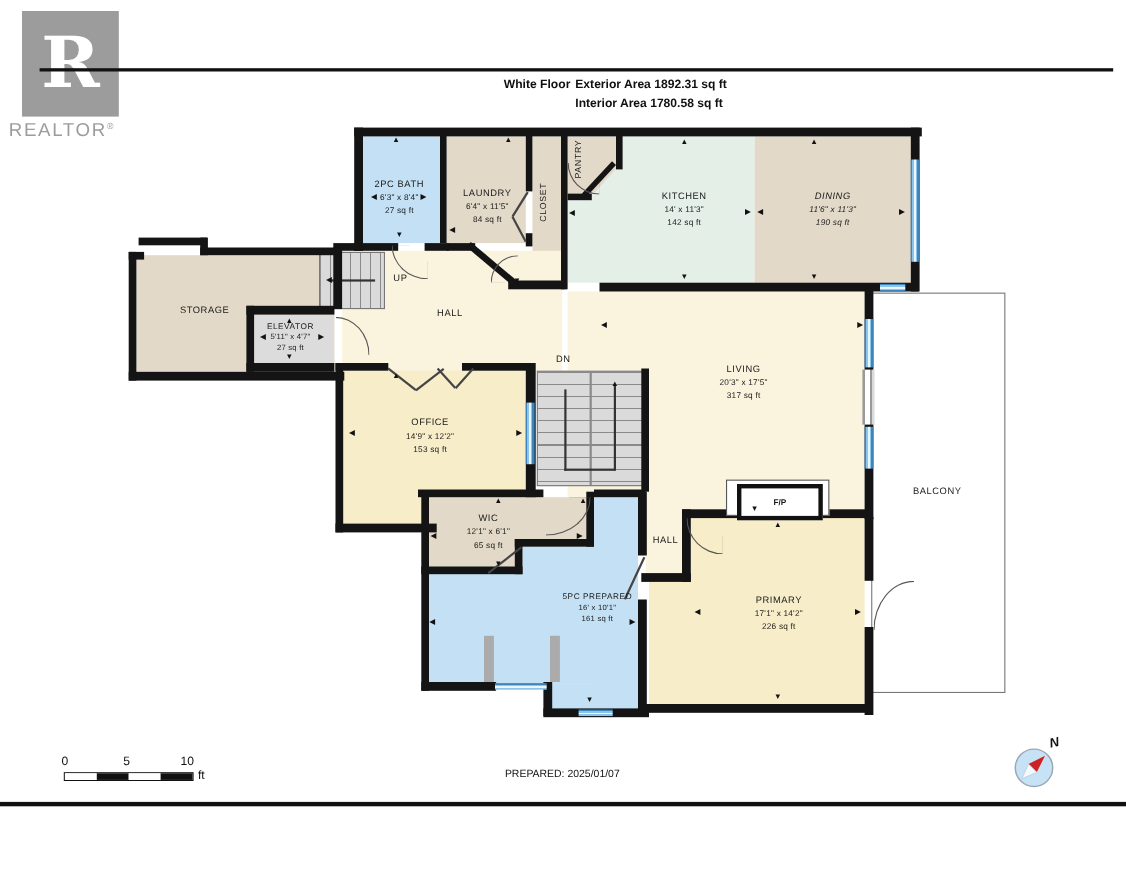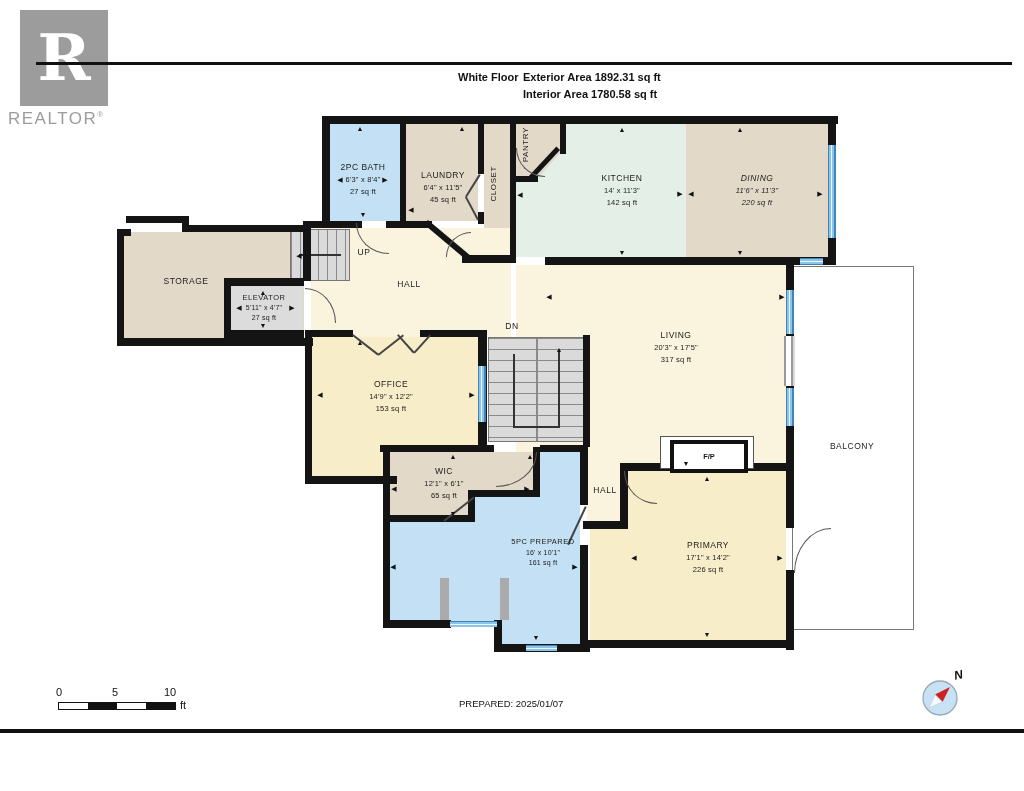--- a/index.html
+++ b/index.html
@@ -192,33 +192,33 @@
   <i class="dline" style="left:466px;top:196px;width:26px;transform:rotate(62deg);"></i>
 
   <div class="lbl" style="left:363px;top:179px;">
     <span class="nm">2PC BATH</span>
       <span class="dm">6'3" x 8'4"</span>
       <span class="ar">27 sq ft</span>
   </div>
   <div class="lbl" style="left:443px;top:187px;">
     <span class="nm">LAUNDRY</span>
       <span class="dm">6'4" x 11'5"</span>
-      <span class="ar">45 sq ft</span>
+      <span class="ar">84 sq ft</span>
   </div>
   <div class="vlbl" style="left:489px;top:166px;">CLOSET</div>
   <div class="vlbl" style="left:521px;top:127px;">PANTRY</div>
   <div class="lbl" style="left:622px;top:190px;">
     <span class="nm">KITCHEN</span>
       <span class="dm">14' x 11'3"</span>
       <span class="ar">142 sq ft</span>
   </div>
   <div class="lbl" style="left:757px;top:190px;font-style:italic;">
     <span class="nm">DINING</span>
       <span class="dm">11'6" x 11'3"</span>
-      <span class="ar">220 sq ft</span>
+      <span class="ar">190 sq ft</span>
   </div>
   <div class="lbl" style="left:186px;top:282px;">
     <span class="nm">STORAGE</span>
   </div>
   <div class="lbl" style="left:264px;top:307px;line-height:1.35;">
     <span class="nm" style="font-size:7.5px;">ELEVATOR</span>
       <span class="dm" style="font-size:7px;">5'11" x 4'7"</span>
       <span class="ar" style="font-size:7px;">27 sq ft</span>
   </div>
   <div class="lbl" style="left:409px;top:285px;">

